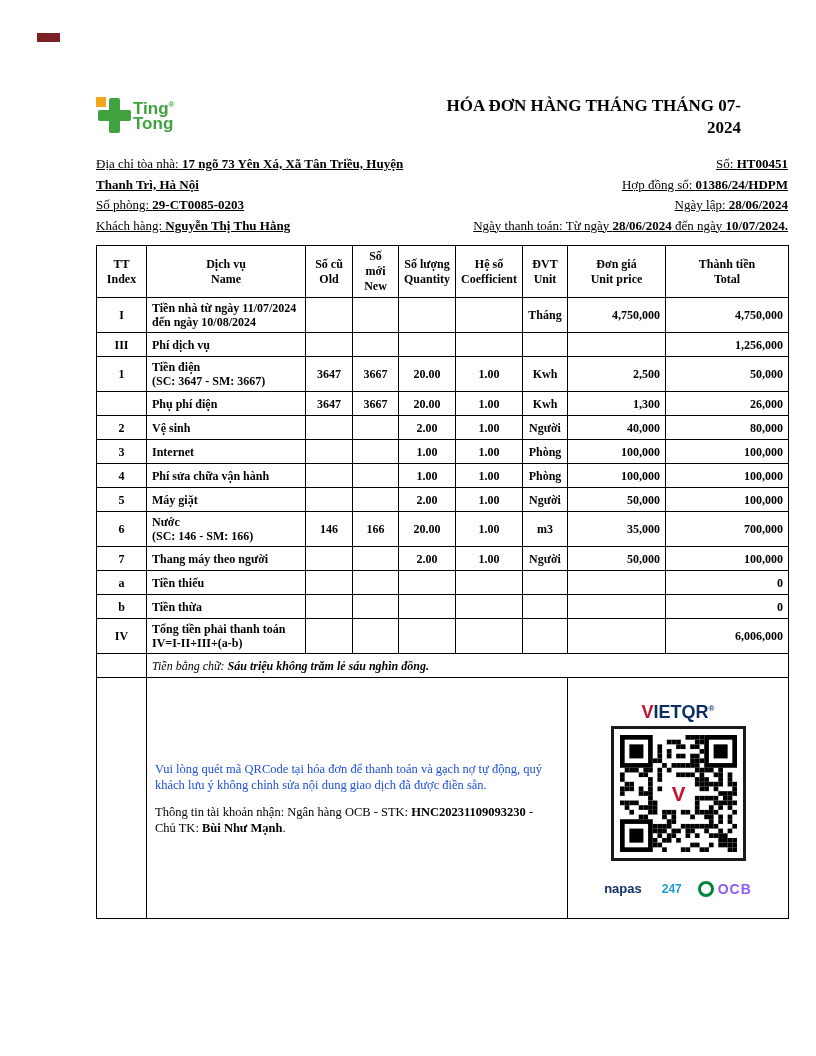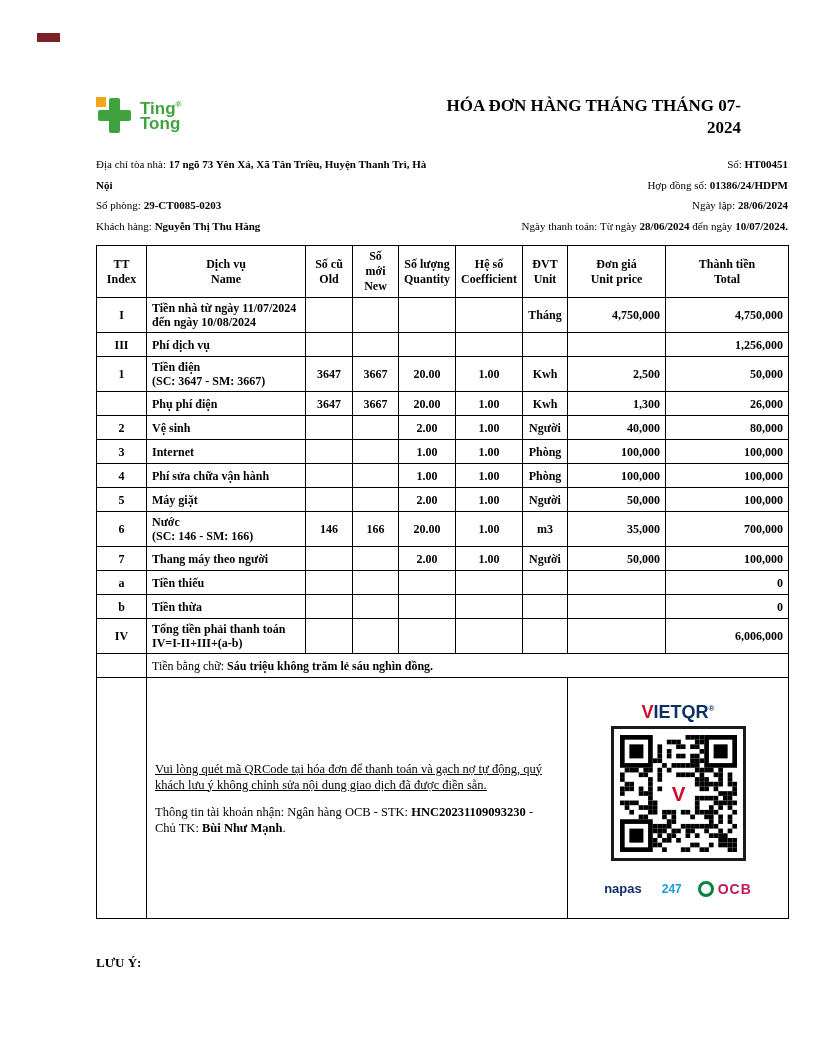--- a/index.html
+++ b/index.html
@@ -3,52 +3,52 @@
 <meta charset="utf-8">
 <title>Invoice</title>
 <style>
   html,body{margin:0;padding:0;}
   body{width:816px;height:1056px;background:#ffffff;font-family:"Liberation Serif",serif;color:#000;position:relative;overflow:hidden;}
   .corner-mark{position:absolute;left:37px;top:33px;width:23px;height:9px;background:#7b2125;}
   .content{position:absolute;left:96px;right:28px;top:95px;}
 
   
   .header{display:flex;justify-content:space-between;align-items:flex-start;}
-  .logo{display:flex;align-items:center;gap:7px;}
+  .logo{display:flex;align-items:center;}
   .cross{position:relative;width:37px;height:39px;flex:none;}
   .cross .v{position:absolute;left:13px;top:3px;width:11px;height:35px;border-radius:2px;}
   .cross .h{position:absolute;left:2px;top:15px;width:33px;height:11px;border-radius:2px;}
   .cross .y{position:absolute;left:0;top:2px;width:10px;height:10px;}
   .logo-text{font-family:"Liberation Sans",sans-serif;font-weight:bold;font-size:17px;line-height:16px;}
   .logo-text .reg{font-size:8px;vertical-align:super;}
   .title{flex:1;text-align:right;padding-right:47px;font-weight:bold;font-size:17px;line-height:22px;}
 
   
-  .meta{display:flex;margin-top:15px;font-size:11px;line-height:20.5px;}
+  .meta{display:flex;margin-top:15px;font-size:13px;line-height:20.5px;text-decoration:underline;}
   .meta-left{width:345px;flex:none;}
   .meta-right{flex:1;text-align:right;}
   .meta b{font-weight:bold;}
 
   
   table.invoice{border-collapse:collapse;width:100%;table-layout:fixed;margin-top:9px;}
   .invoice th,.invoice td{border:1px solid #000;font-size:12px;font-weight:bold;padding:3px 5px;line-height:14px;vertical-align:middle;overflow:hidden;}
   .invoice th{text-align:center;}
   .invoice th div{line-height:15px;}
   .invoice thead tr{height:36px;}
   .invoice tbody tr{height:24px;}
   td.col-tt{text-align:center;}
   td.col-name{text-align:left;white-space:pre-line;}
   td.col-old,td.col-new,td.col-qty,td.col-coef,td.col-unit{text-align:center;padding:3px 2px;}
   td.col-price,td.col-total{text-align:right;}
-  .invoice td.words-cell{font-weight:normal;text-align:left;}
+  .invoice td.words-cell{font-weight:normal;font-style:italic;text-align:left;}
   .invoice td.words-cell b{font-weight:bold;}
 
   
   .invoice td.notice-cell{font-weight:normal;font-size:12.5px;line-height:16px;padding:10px 14px 10px 8px;vertical-align:middle;height:220px;}
-  .red-notice{color:#000000;margin:0 0 11px 0;text-decoration:underline;}
+  .red-notice{color:#1d4ed8;margin:0 0 11px 0;}
   .account-info{margin:0;}
   .invoice td.qr-cell{font-weight:normal;padding:6px 2px;vertical-align:middle;}
   .qr-stack{display:flex;flex-direction:column;align-items:center;}
   .vietqr-logo{font-family:Liberation Sans, sans-serif;font-size:18px;font-weight:bold;line-height:20px;}
   .vq-reg{font-size:8px;vertical-align:super;}
   .qr-box{width:129px;height:129px;border:3px solid #1a1a1a;background:#fff;display:flex;align-items:center;justify-content:center;margin-top:4px;}
   .qr-box svg{display:block;}
   .pay-logos{display:flex;align-items:center;gap:16px;margin-top:20px;font-family:"Liberation Sans",sans-serif;}
   .napas{display:flex;align-items:baseline;}
   .napas-txt{font-weight:bold;font-size:13px;}
@@ -538,24 +538,23 @@
                   <text x="62.5" y="70" text-anchor="middle" font-size="22" font-weight="bold" fill="#c8102e" font-family="Liberation Sans, sans-serif">V</text>
                 </svg>
             </div>
             <div class="pay-logos">
               <span class="napas">
                   <span class="napas-txt" style="color:#12316b">napas</span>
                   <span class="napas-247" style="color:#1d9bd7">247</span>
                 </span>
               <span class="ocb">
                   <span class="ocb-icon"></span>
-                  <span class="ocb-txt" style="color:#be185d">OCB</span>
+                  <span class="ocb-txt" style="color:#8b5cf6">OCB</span>
                 </span>
             </div>
           </div>
         </td>
       </tr>
     </tbody>
   </table>
 
-  <div class="footer-note"><b>LƯU Ý:</b></div>
 
 </div>
 
 </body></html>

